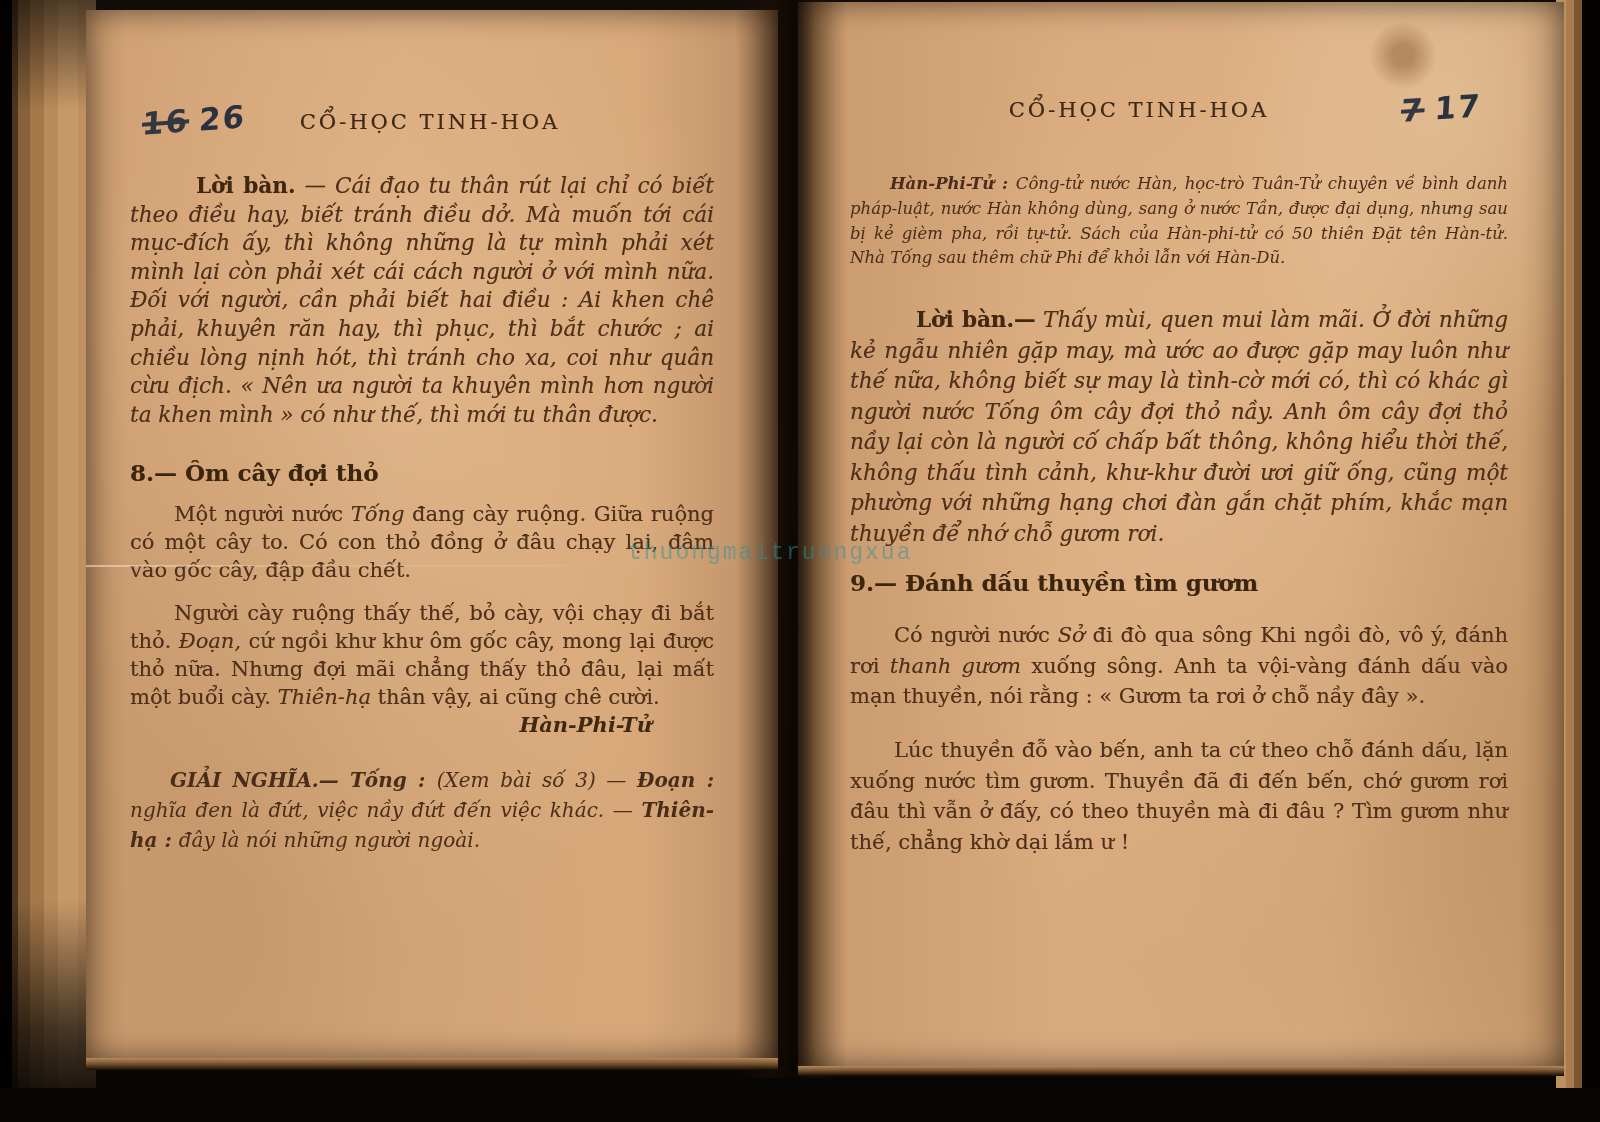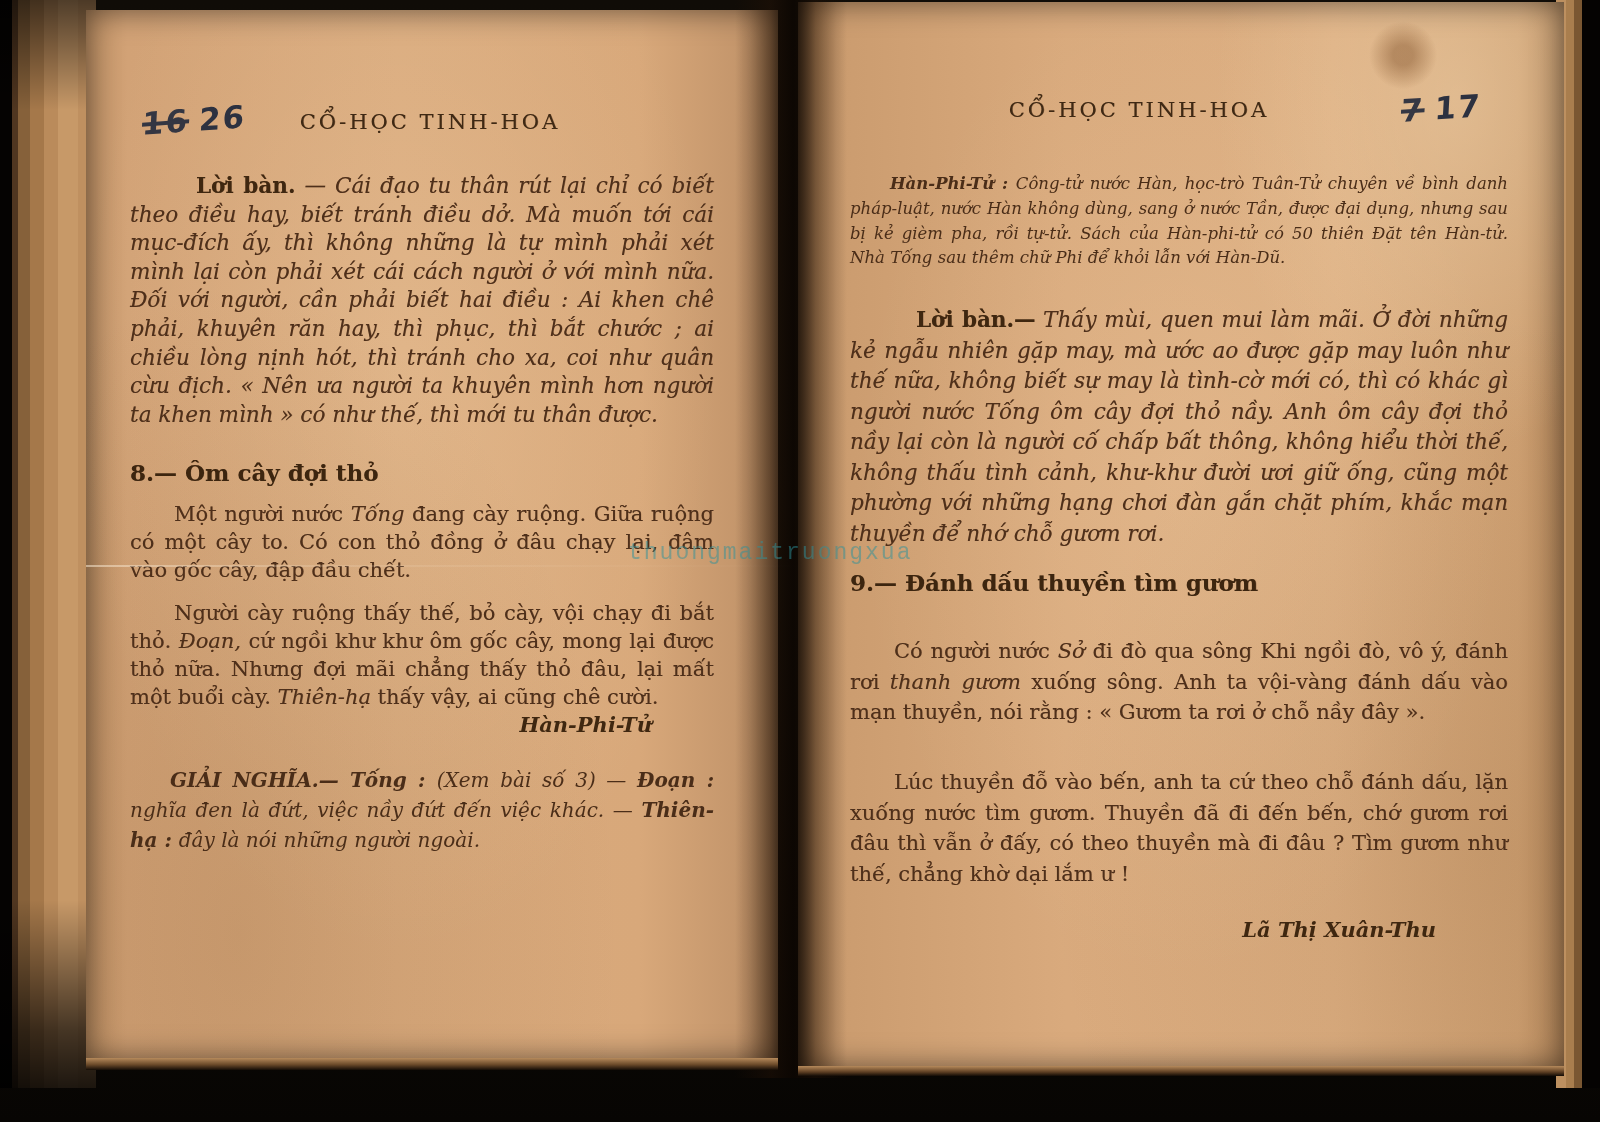--- a/index.html
+++ b/index.html
@@ -64,21 +64,21 @@
     text-indent:42px;text-shadow:.3px .3px .3px rgba(60,30,10,.4);}
   .content-right .loi-ban{line-height:1.42;margin-top:34px;}
   .lb-label{font-weight:bold;font-style:normal;color:#3f2710;margin-left:24px;}
 
   .heading{margin:30px 0 0 0;font-size:23px;font-weight:bold;text-align:left;color:#3c250f;
     text-shadow:.3px .3px .3px rgba(60,30,10,.4);}
   .content-right .heading{margin-top:20px;}
 
   .para{margin-top:15px;font-size:21px;line-height:1.33;text-align:justify;text-indent:44px;
     text-shadow:.3px .3px .3px rgba(60,30,10,.35);}
-  .content-right .para{line-height:1.45;margin-top:40px;}
+  .content-right .para{line-height:1.45;margin-top:24px;}
   .em{font-style:italic;}
 
   .attribution{text-align:right;padding-right:62px;font-size:21px;font-weight:bold;
     font-style:italic;color:#3f2710;}
   .content-right .attribution{margin-top:28px;padding-right:72px;}
 
   .glossary{margin-top:28px;font-size:20px;font-style:italic;line-height:1.5;text-align:justify;
     text-indent:40px;color:#4a2d18;}
   .gl-b{font-weight:bold;}
 
@@ -108,21 +108,21 @@
         <span class="lb-label">Lời bàn.</span><span> — Cái đạo tu thân rút lại chỉ có biết theo điều hay, biết tránh điều dở. Mà muốn tới cái mục-đích ấy, thì không những là tự mình phải xét mình lại còn phải xét cái cách người ở với mình nữa. Đối với người, cần phải biết hai điều : Ai khen chê phải, khuyên răn hay, thì phục, thì bắt chước ; ai chiều lòng nịnh hót, thì tránh cho xa, coi như quân cừu địch. « Nên ưa người ta khuyên mình hơn người ta khen mình » có như thế, thì mới tu thân được.</span>
       </p>
 
       <h2 class="heading">8.— Ôm cây đợi thỏ</h2>
 
       <p class="para">
         <span>Một người nước </span><span class="em">Tống</span><span> đang cày ruộng. Giữa ruộng có một cây to. Có con thỏ đồng ở đâu chạy lại, đâm vào gốc cây, đập đầu chết.</span>
       </p>
 
       <p class="para">
-        <span>Người cày ruộng thấy thế, bỏ cày, vội chạy đi bắt thỏ. </span><span class="em">Đoạn,</span><span> cứ ngồi khư khư ôm gốc cây, mong lại được thỏ nữa. Nhưng đợi mãi chẳng thấy thỏ đâu, lại mất một buổi cày. </span><span class="em">Thiên-hạ</span><span> thấy vậy, ai cũng chê cười.</span>
+        <span>Người cày ruộng thấy thế, bỏ cày, vội chạy đi bắt thỏ. </span><span class="em">Đoạn,</span><span> cứ ngồi khư khư ôm gốc cây, mong lại được thỏ nữa. Nhưng đợi mãi chẳng thấy thỏ đâu, lại mất một buổi cày. </span><span class="em">Thiên-hạ</span><span> thân vậy, ai cũng chê cười.</span>
       </p>
 
       <p class="attribution">Hàn-Phi-Tử</p>
 
       <p class="glossary">
         <span class="gl-b">GIẢI NGHĨA.— </span><span class="gl-b">Tống : </span><span>(Xem bài số 3) — </span><span class="gl-b">Đoạn : </span><span>nghĩa đen là đứt, việc nầy đứt đến việc khác. — </span><span class="gl-b">Thiên-hạ : </span><span>đây là nói những người ngoài.</span>
       </p>
 
     </div>
     <div class="scratch"></div>
@@ -147,21 +147,20 @@
       </p>
 
       <h2 class="heading">9.— Đánh dấu thuyền tìm gươm</h2>
 
       <p class="para">
         <span>Có người nước </span><span class="em">Sở</span><span> đi đò qua sông Khi ngồi đò, vô ý, đánh rơi </span><span class="em">thanh gươm</span><span> xuống sông. Anh ta vội-vàng đánh dấu vào mạn thuyền, nói rằng : « Gươm ta rơi ở chỗ nầy đây ».</span>
       </p>
 
       <p class="para">Lúc thuyền đỗ vào bến, anh ta cứ theo chỗ đánh dấu, lặn xuống nước tìm gươm. Thuyền đã đi đến bến, chớ gươm rơi đâu thì vẫn ở đấy, có theo thuyền mà đi đâu ? Tìm gươm như thế, chẳng khờ dại lắm ư !</p>
 
-      <p class="attribution">Lã Thị Xuân-Thu</p>
 
     </div>
   </div>
 
   <div class="gutter"></div>
   <div class="bottom-edge-left"></div>
   <div class="bottom-edge-right"></div>
 
   <div class="watermark">thuongmaitruongxua</div>
 

